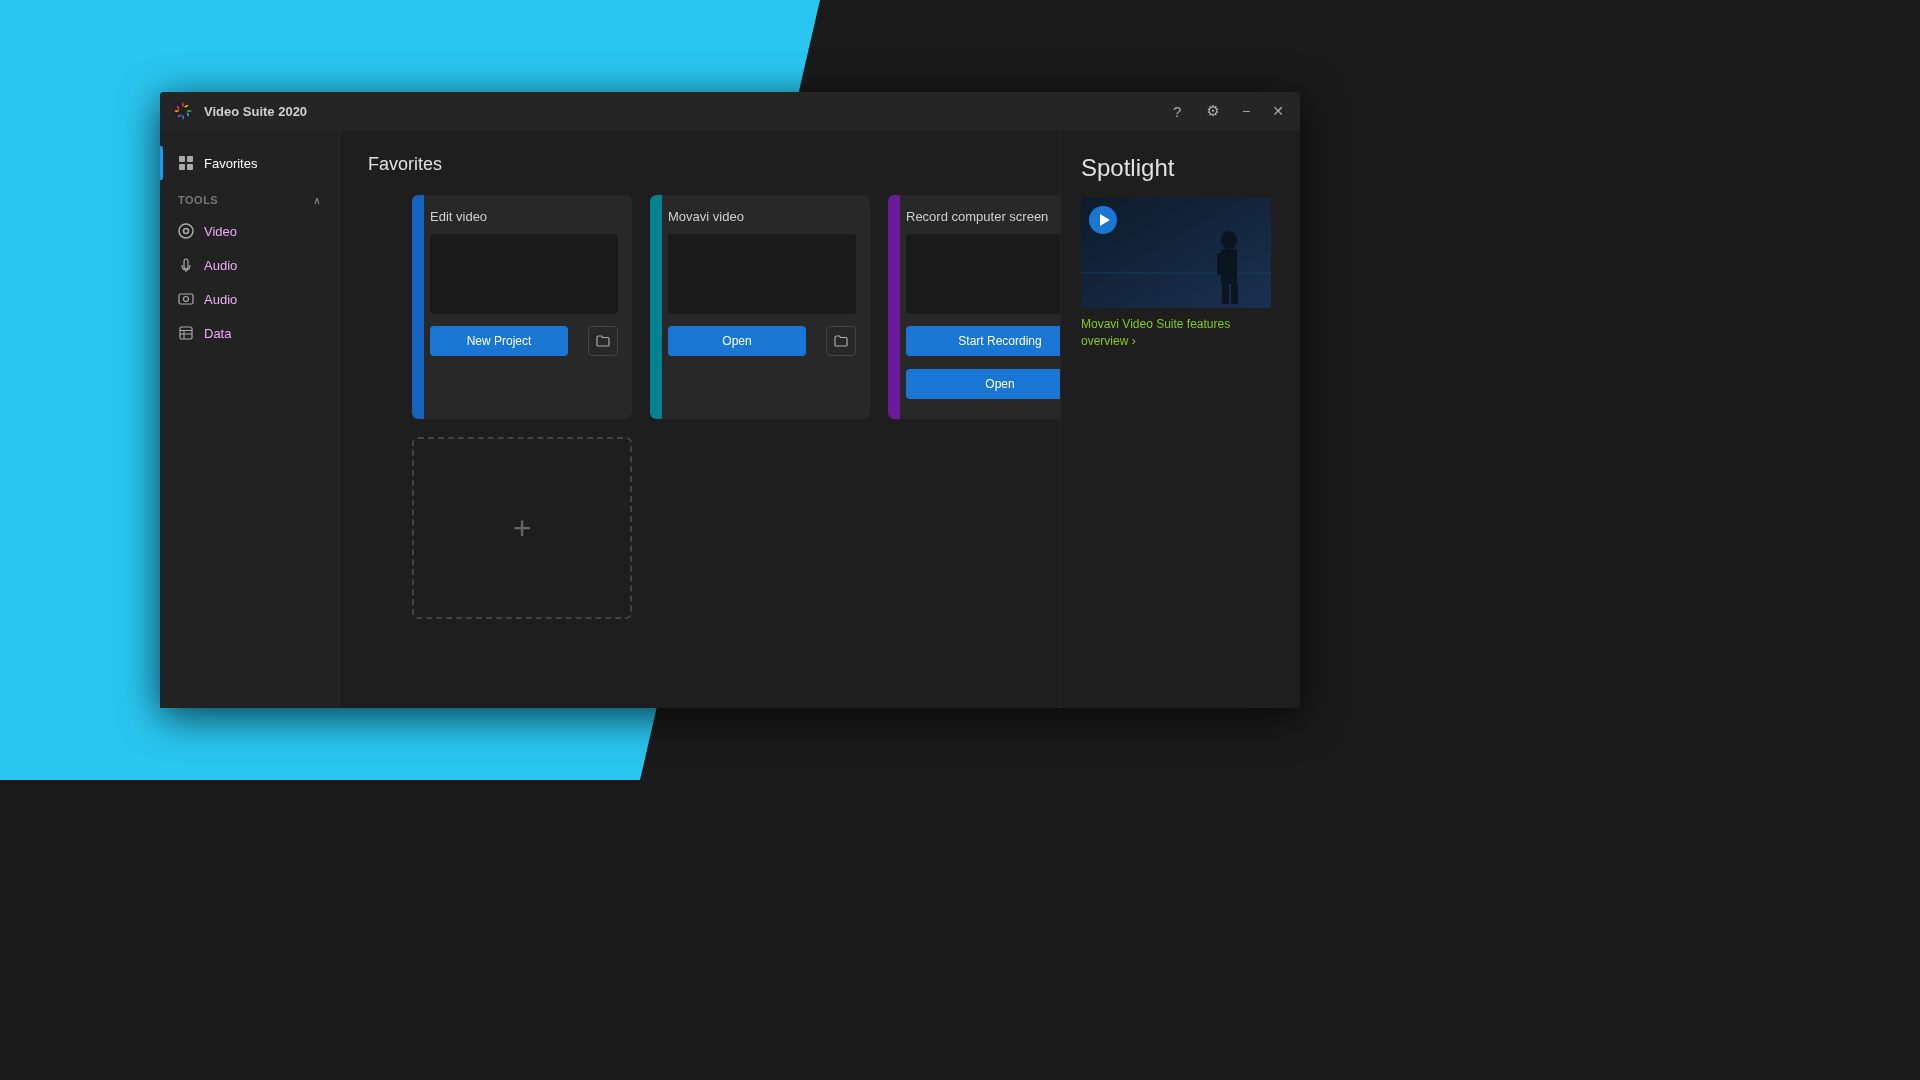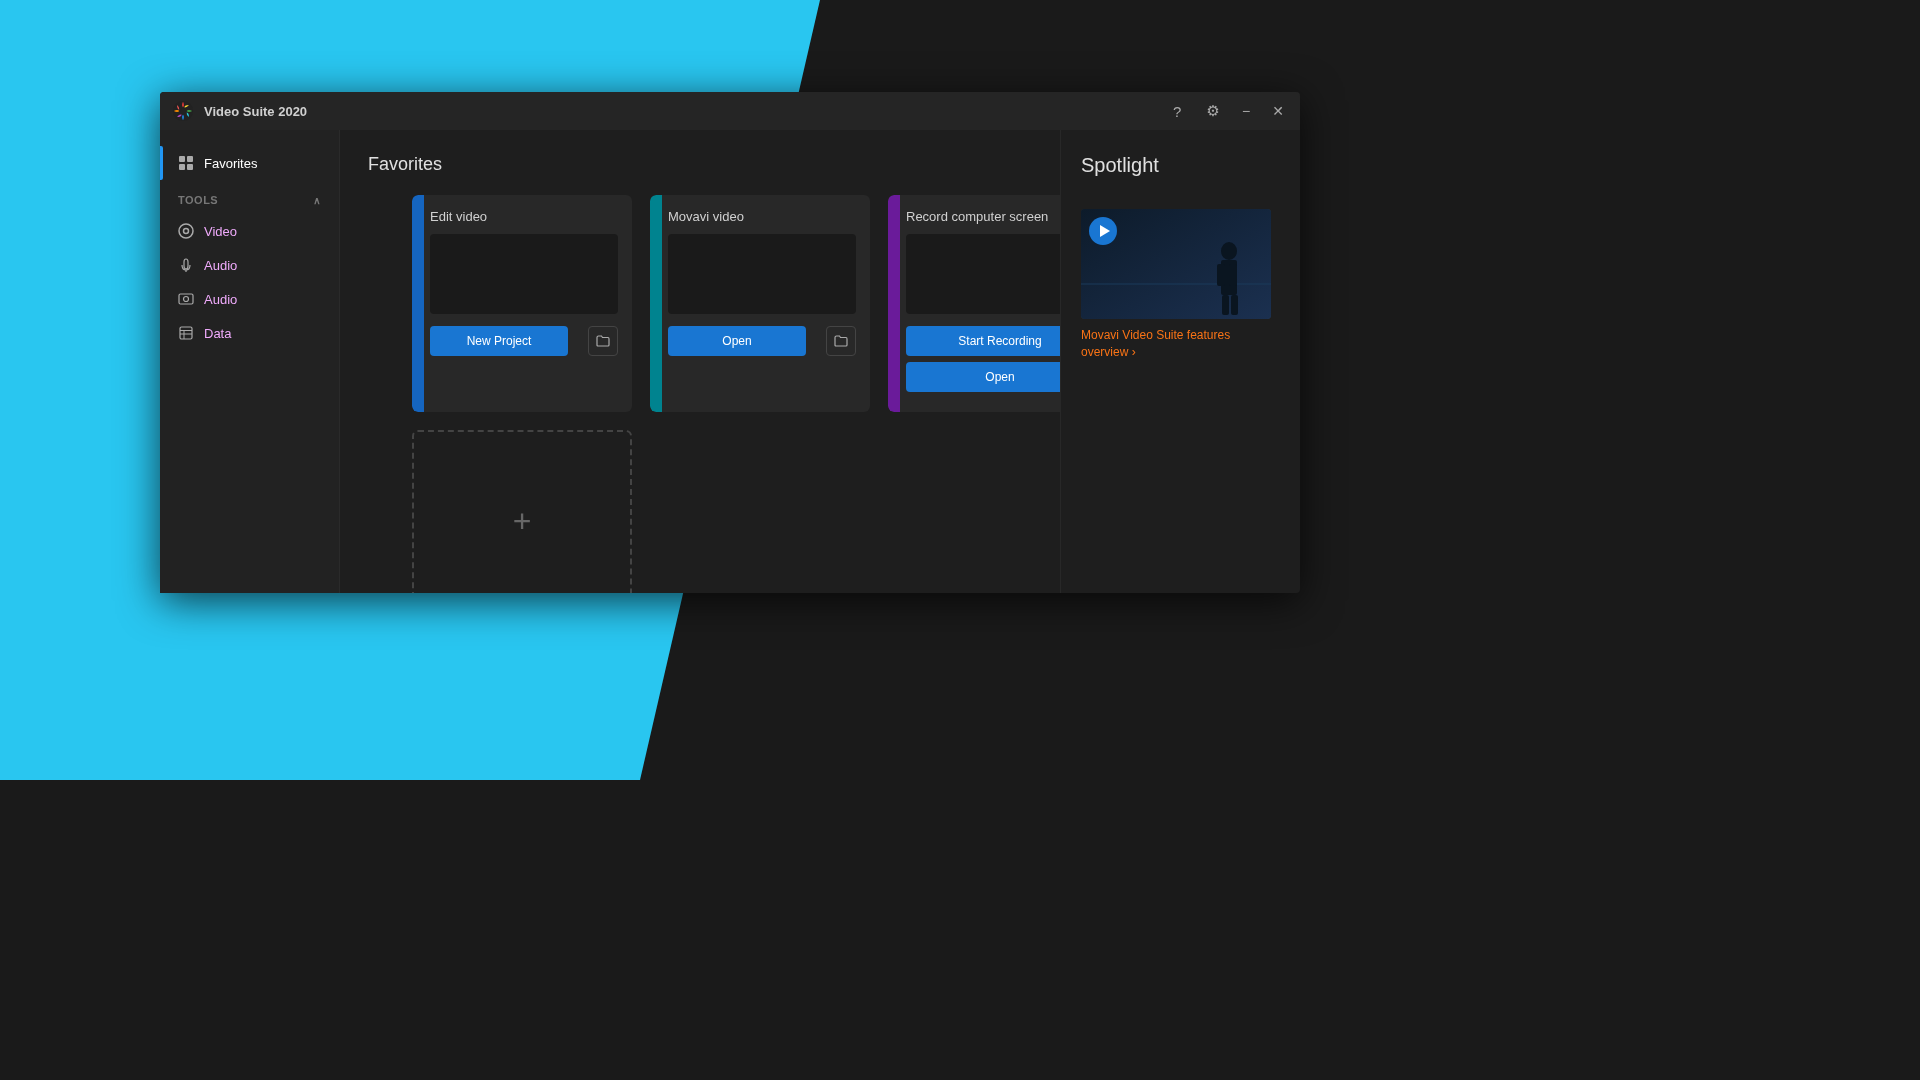--- a/index.html
+++ b/index.html
@@ -24,21 +24,21 @@
       clip-path: polygon(0 0, 820px 0, 640px 100%, 0 100%);
       z-index: 0;
     }
 
     
     .app-window {
       position: absolute;
       top: 92px;
       left: 160px;
       width: 1140px;
-      height: 501px;
+      height: 616px;
       background: #1e1e1e;
       border-radius: 4px;
       display: flex;
       flex-direction: column;
       z-index: 10;
       box-shadow: 0 8px 40px rgba(0,0,0,0.7);
     }
 
     
     .title-bar {
@@ -275,23 +275,23 @@
       flex-shrink: 0;
     }
 
     .add-icon {
       font-size: 32px;
       color: #666;
       line-height: 1;
     }
 
     .spotlight-title {
-      font-size: 20px;
+      font-size: 24px;
       color: #e0e0e0;
-      margin-bottom: 32px;
+      margin-bottom: 16px;
       font-weight: 400;
     }
 
     .spotlight-thumb {
       width: 190px;
       height: 110px;
       background: linear-gradient(135deg, #1a2a3a 0%, #2a3a4a 50%, #1a2030 100%);
       border-radius: 4px;
       position: relative;
       overflow: hidden;
@@ -323,21 +323,21 @@
       height: 0;
       border-top: 6px solid transparent;
       border-bottom: 6px solid transparent;
       border-left: 10px solid white;
       margin-left: 3px;
     }
 
     .spotlight-text {
       margin-top: 8px;
       font-size: 12px;
-      color: #f97316;
+      color: #84cc16;
       line-height: 1.4;
       cursor: pointer;
     }
 
     
     .header-icons {
       display: flex;
       align-items: center;
       gap: 14px;
     }
@@ -372,21 +372,21 @@
       width: 240px;
       padding: 24px 20px;
       border-left: 1px solid #282828;
       flex-shrink: 0;
     }
 
     
     .record-actions-col {
       display: flex;
       flex-direction: column;
-      gap: 0;
+      gap: 7px;
     }
   </style>
 </head>
 <body>
 
 <div class="bg-cyan"></div>
 
 <div class="app-window">
 
   <div class="title-bar">

